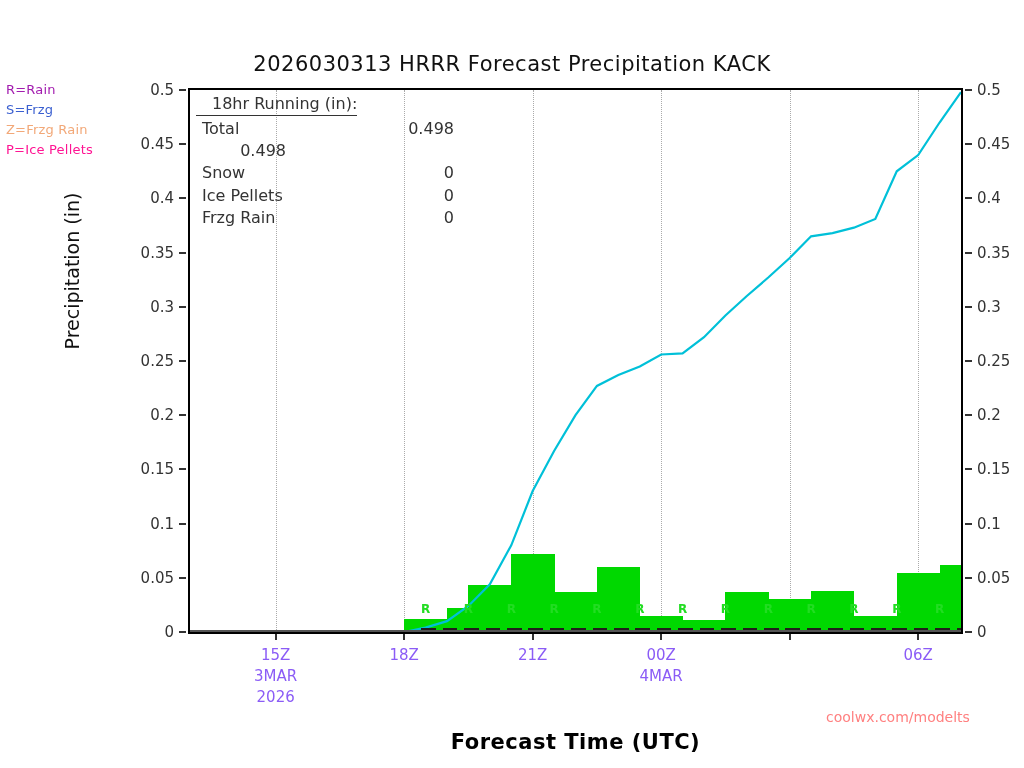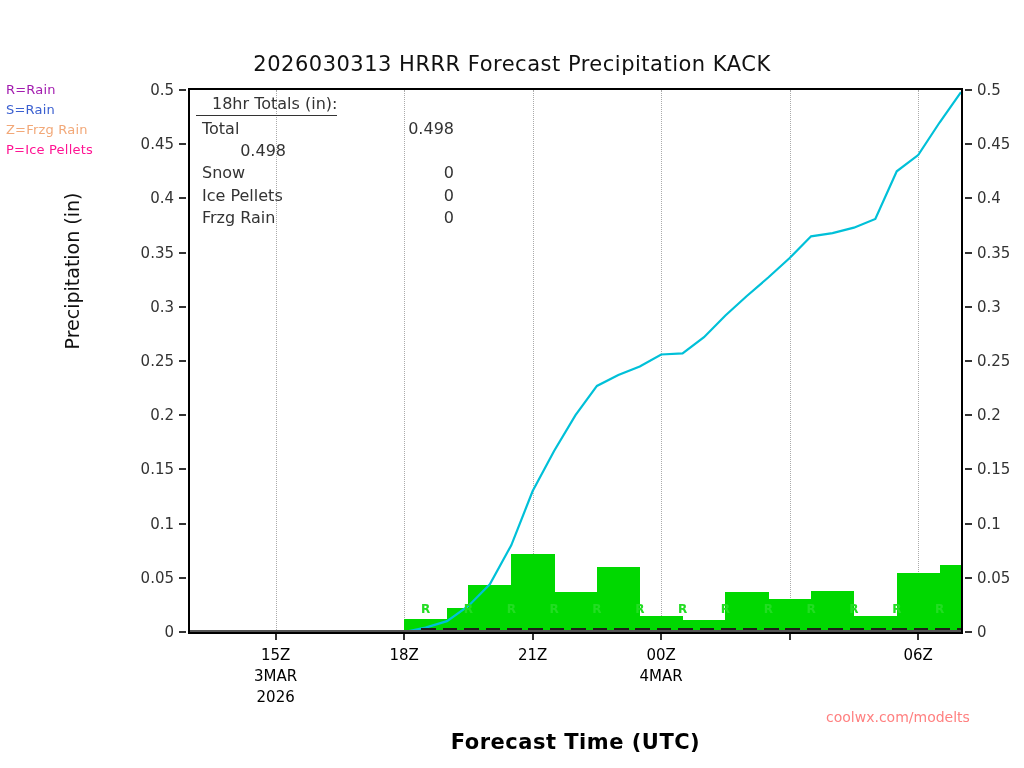--- a/index.html
+++ b/index.html
@@ -8,21 +8,21 @@
   .abs{position:absolute;}
   #chart-title{left:0;top:52px;width:1024px;text-align:center;font-size:21px;letter-spacing:.5px;color:#111;}
   .ptype{font-size:13px;letter-spacing:.2px;white-space:nowrap;}
   #ptype-legend{left:6px;top:82px;display:flex;flex-direction:column;gap:5px;}
   #plot-frame{left:188px;top:88px;width:775px;height:546px;border:2px solid #000;box-sizing:border-box;background:#fff;}
   #plot-inner{position:absolute;left:0;top:0;right:0;bottom:0;overflow:hidden;}
   .vgrid{position:absolute;top:0;bottom:0;width:1px;border-left:1px dotted #aaa;}
   .bar{position:absolute;bottom:0;background:#00d800;}
   .ytick-lbl{position:absolute;font-size:15px;color:#333;white-space:nowrap;transform:translateY(-50%);}
   .ytick-mark{position:absolute;width:7px;height:2px;background:#333;transform:translateY(-50%);}
-  .xtick-lbl{position:absolute;font-size:15px;color:#000000;text-align:left;transform:translateX(-50%);white-space:nowrap;}
+  .xtick-lbl{position:absolute;font-size:15px;color:#8b5cf6;text-align:left;transform:translateX(-50%);white-space:nowrap;}
   .xtick-mark{position:absolute;width:2px;height:8px;background:#333;transform:translateX(-50%);}
   .rlabel{position:absolute;font-size:12px;color:#22dd22;font-weight:bold;transform:translateX(-50%);}
   .convseg{position:absolute;height:4px;background:#221c1c;}
   #ylabel{left:-28px;top:260px;width:200px;text-align:center;font-size:19px;
           transform:rotate(-90deg);transform-origin:center center;color:#111;}
   #xlabel{left:188px;top:730px;width:775px;text-align:center;font-size:21px;color:#000;font-weight:bold;letter-spacing:.5px;}
   #totals-box{left:190px;top:90px;width:300px;font-size:16px;color:#333;padding:4px 0 0 6px;}
   #totals-head{padding:0 0 2px 16px;border-bottom:1.5px solid #333;display:inline-block;margin-bottom:2px;}
   .trow{display:flex;width:252px;padding-left:6px;line-height:1.39;}
   .trow .tlab{flex:1;}
@@ -34,21 +34,21 @@
   #footer-watermark{left:826px;top:709px;font-size:14px;color:#ff8080;}
   #baseline{position:absolute;left:0;bottom:0;width:100%;height:2px;background:#555;}
 </style>
 </head>
 <body>
 
 <div class="abs" id="chart-title">2026030313 HRRR Forecast Precipitation KACK</div>
 
 <div class="abs" id="ptype-legend">
   <span class="ptype" style="color:#a21caf">R=Rain</span>
-  <span class="ptype" style="color:#3a5fd0">S=Rain</span>
+  <span class="ptype" style="color:#3a5fd0">S=Frzg</span>
   <span class="ptype" style="color:#f2a878">Z=Frzg Rain</span>
   <span class="ptype" style="color:#ff1493">P=Ice Pellets</span>
 </div>
 
 <div class="abs" id="ylabel">Precipitation (in)</div>
 
 <div class="abs" id="yticks-left-host">
     <div class="ytick-lbl" style="left: 174px; top: 632px; transform: translate(-100%, -50%);">0</div>
     <div class="ytick-mark" style="left: 179px; top: 632px;"></div>
     <div class="ytick-lbl" style="left: 174px; top: 577.8px; transform: translate(-100%, -50%);">0.05</div>
@@ -196,21 +196,21 @@
         <div class="rlabel" style="left: 621.083px; top: 512px; color: rgb(34, 221, 34);">R</div>
         <div class="rlabel" style="left: 663.917px; top: 512px; color: rgb(34, 221, 34);">R</div>
         <div class="rlabel" style="left: 706.75px; top: 512px; color: rgb(34, 221, 34);">R</div>
         <div class="rlabel" style="left: 749.583px; top: 512px; color: rgb(34, 221, 34);">R</div>
       </div>
     <div id="baseline"></div>
   </div>
 </div>
 
 <div class="abs" id="totals-box">
-  <div id="totals-head">18hr Totals (in):</div>
+  <div id="totals-head">18hr Running (in):</div>
   <div id="totals-rows">
       <div class="trow">
         <span class="tlab">Total</span>
         <span class="tval">0.498</span>
       </div>
       <div class="trow">
         <span class="tval">0.498</span>
       </div>
       <div class="trow">
         <span class="tlab">Snow</span>

